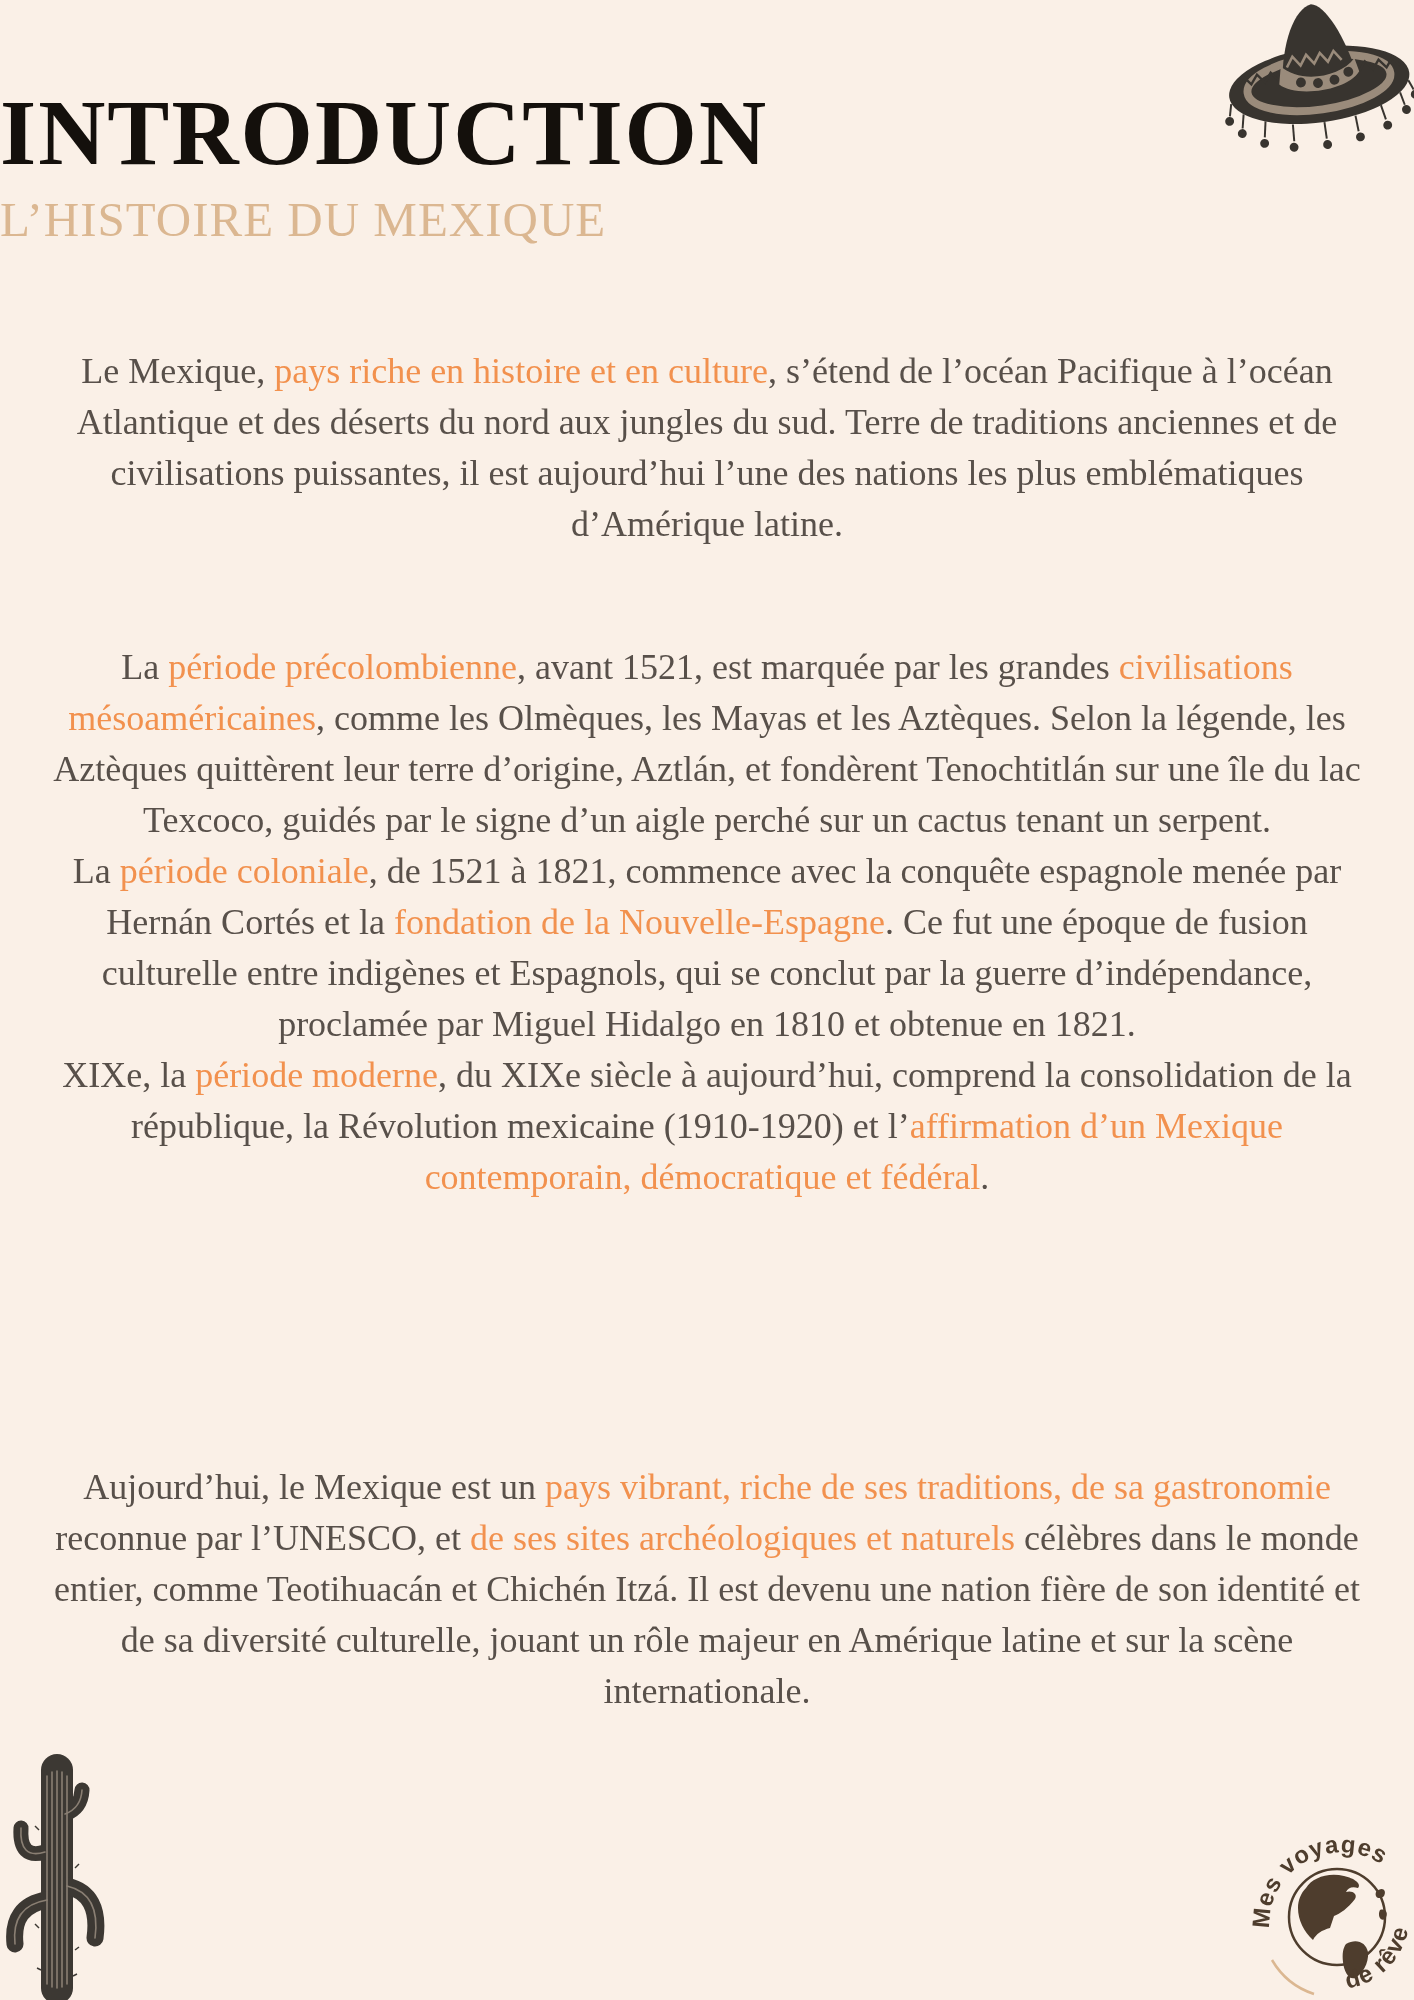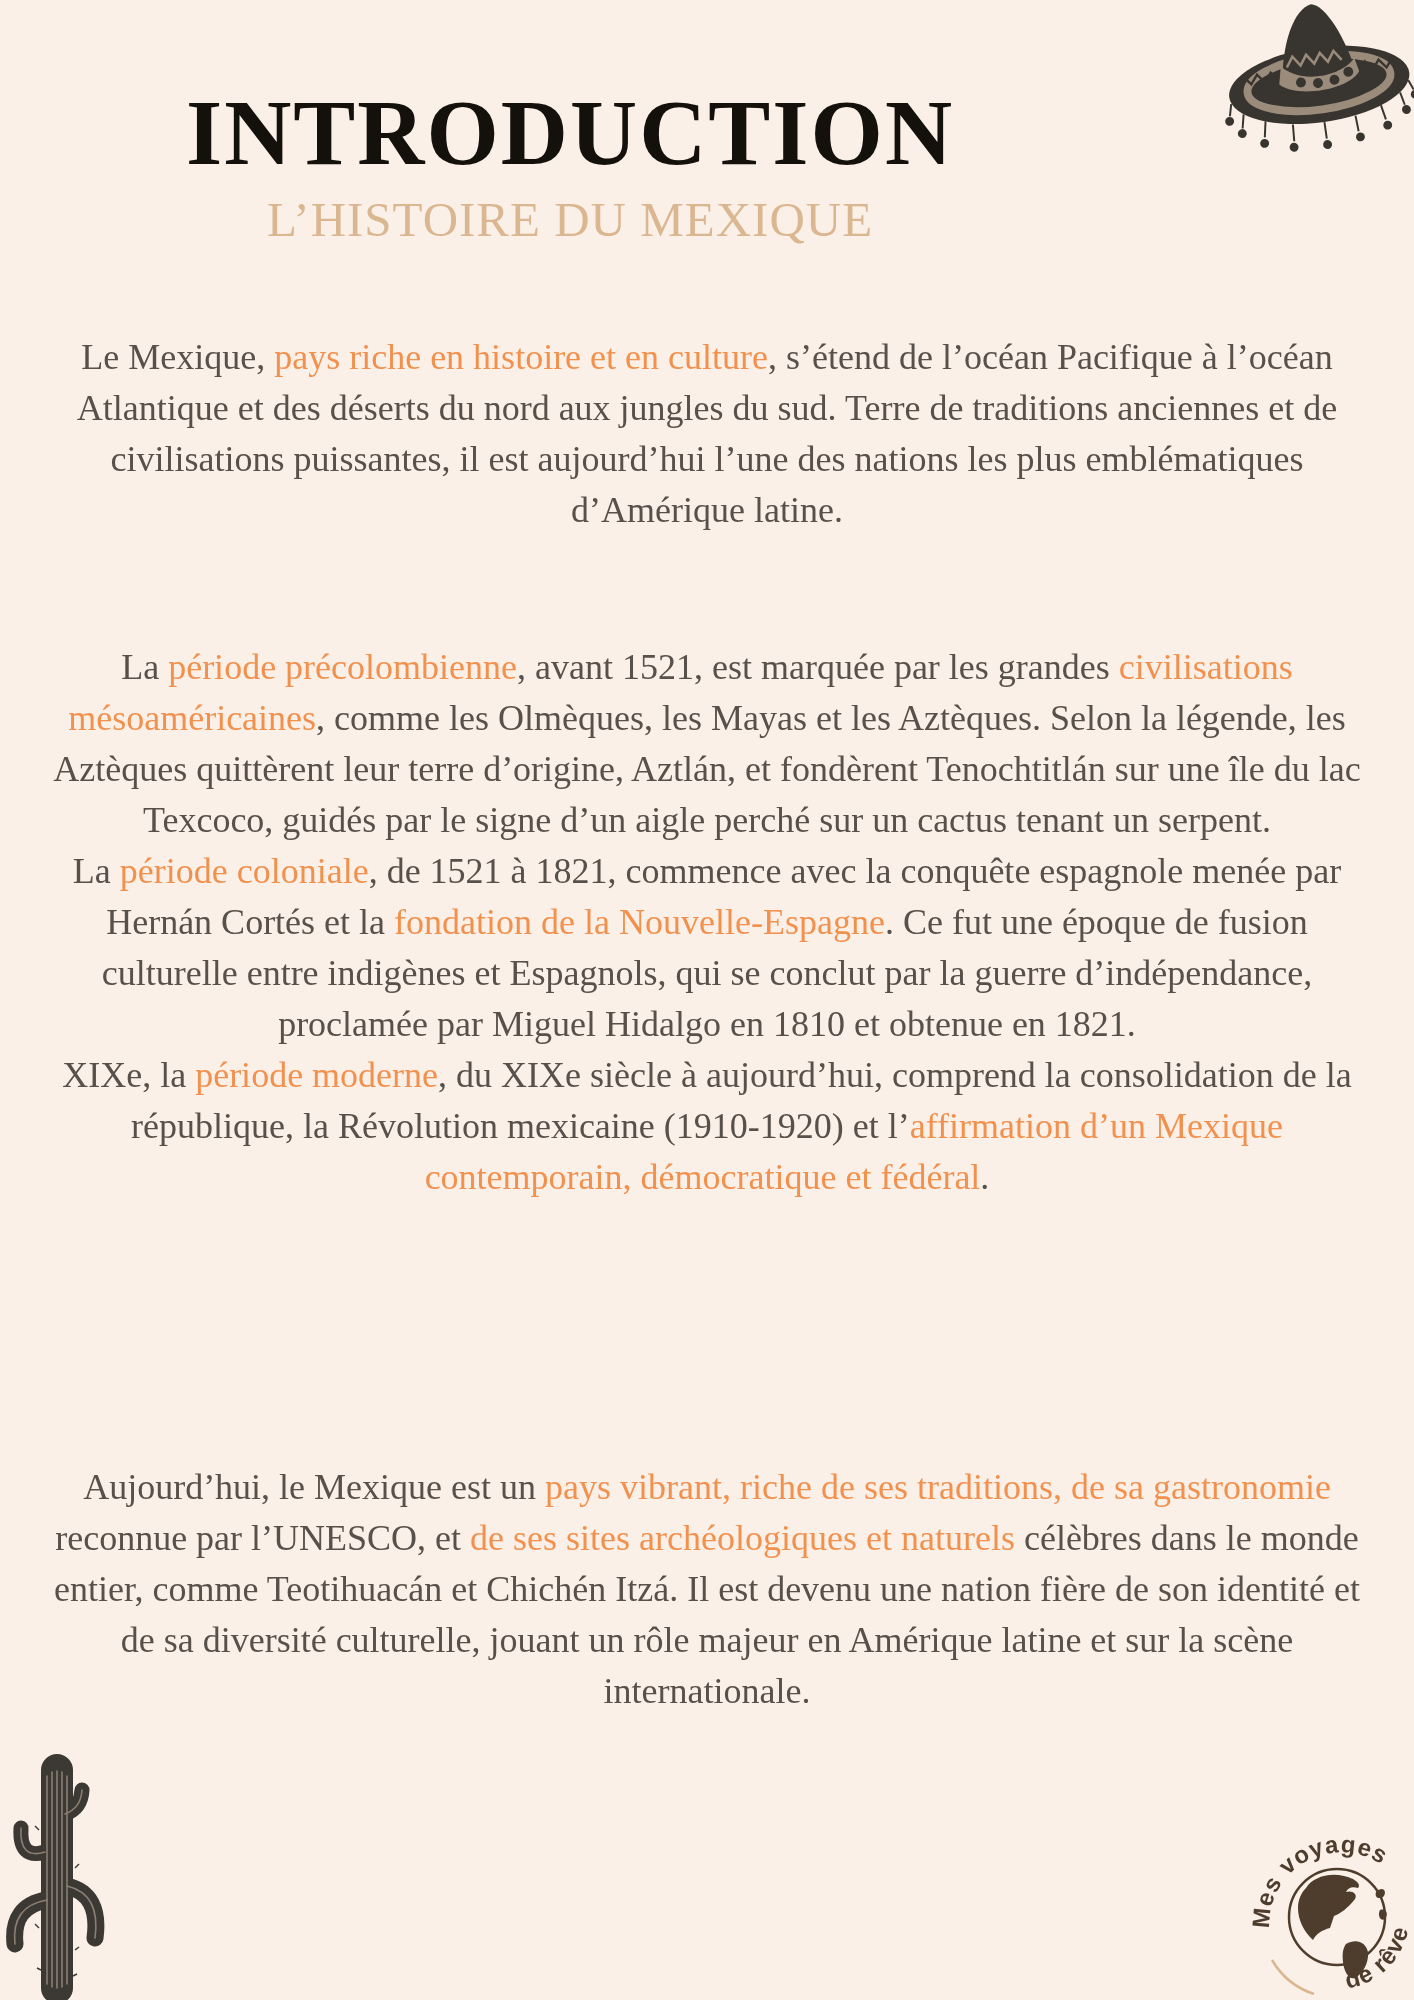--- a/index.html
+++ b/index.html
@@ -17,39 +17,39 @@
   }
   html,body{margin:0;padding:0;background:#e8e2da;}
   .page{
     position:relative;
     width:1414px;height:2000px;
     margin:0 auto;
     background:var(--bg);
     overflow:hidden;
     font-family:"Liberation Serif", serif;
   }
-  .header{position:absolute;top:86px;left:0;width:1140px;text-align:center;}
+  .header{position:absolute;top:86px;left:0;width:1140px;}
   .title{
     margin:0;font-weight:700;font-size:93px;line-height:1;
     letter-spacing:2px;color:var(--title-color);
     font-family:"Liberation Serif", serif;
   }
   .subtitle{
     margin:16px 0 0 0;font-weight:400;font-size:49px;line-height:1;
     letter-spacing:1px;color:var(--subtitle-color);
     font-family:"Liberation Serif", serif;
   }
   .para{
     position:absolute;left:50%;transform:translateX(-50%);
     width:1320px;text-align:center;
     font-size:36px;line-height:51px;color:var(--body-text);
   }
   .para .group{margin:0;}
   .hl{color:var(--accent);}
-  #para-intro{top:332px;}
+  #para-intro{top:346px;}
   #para-periods{top:642px;}
   #para-today{top:1462px;}
   .deco{position:absolute;pointer-events:none;}
   #sombrero{top:2px;left:1218px;width:200px;height:158px;}
   #cactus{top:1750px;left:5px;width:100px;height:250px;}
   #logo{top:1822px;left:1252px;width:170px;height:180px;}
   .logo-arc-text{
     font-family:"Liberation Sans", sans-serif;
     font-weight:bold;font-size:24px;letter-spacing:1px;
     fill:var(--logo-brown);

